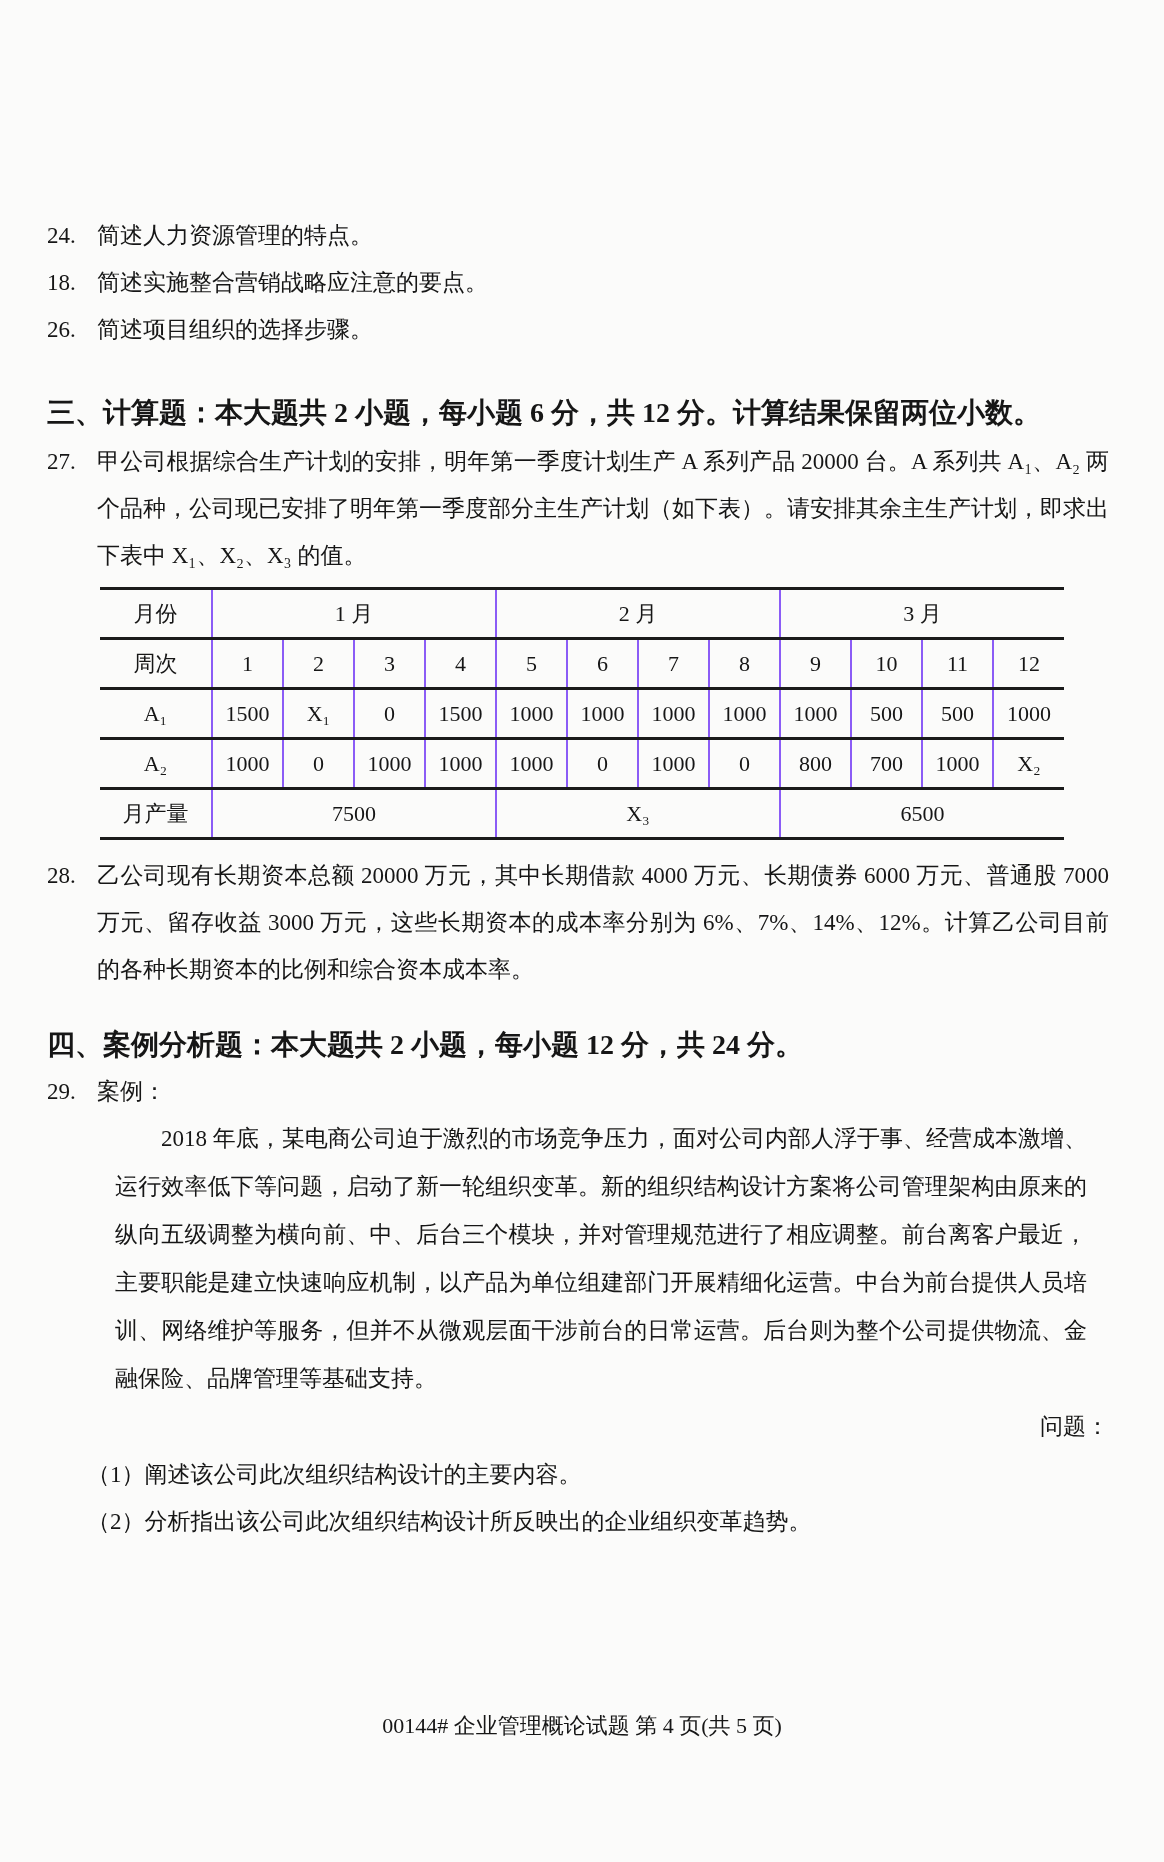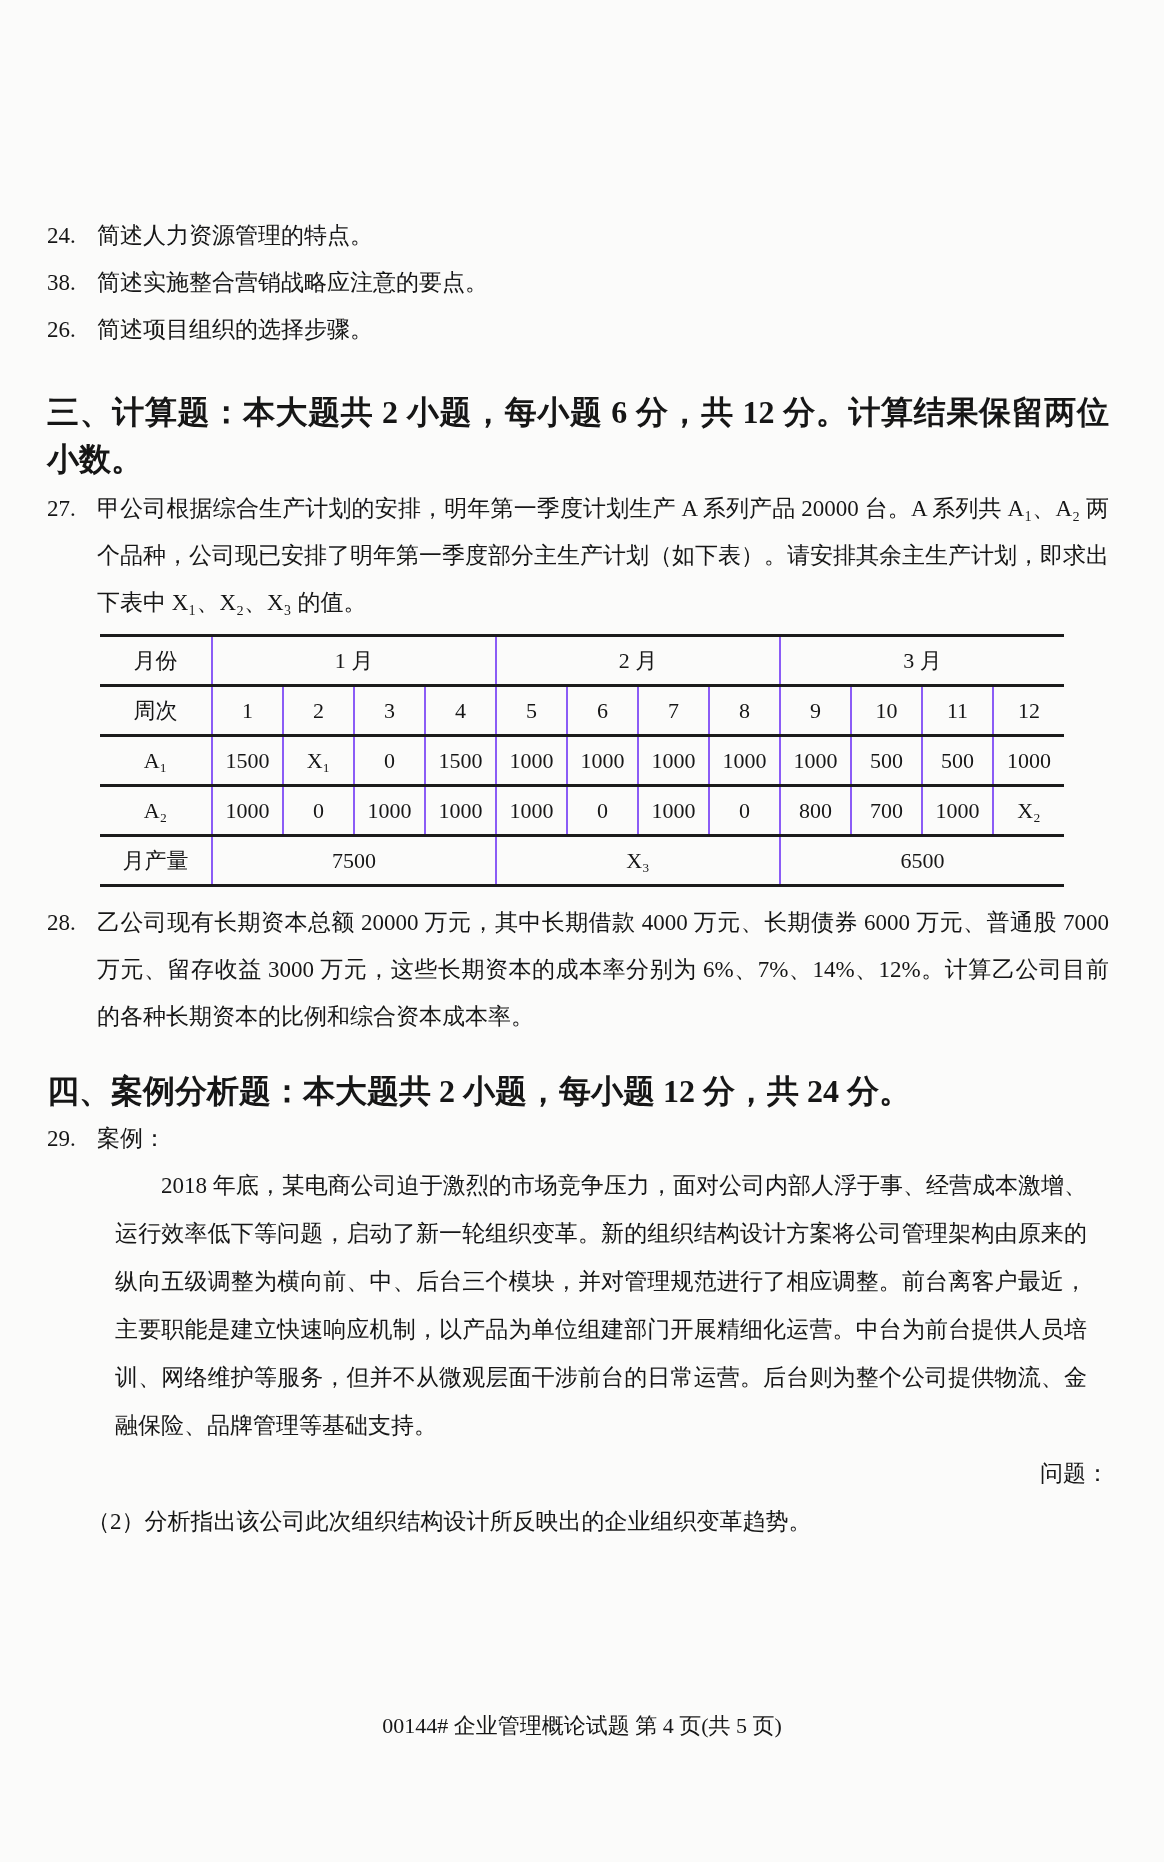--- a/index.html
+++ b/index.html
@@ -16,21 +16,21 @@
 
   .qline { display:flex; font-size:23px; line-height:47px; }
   .qnum  { flex:none; width:50px; }
   .qbody { flex:1; text-align:justify; }
 
   .short-q { line-height:47px; }
   .short-q:first-child { margin-top:212px; }
 
   .sec-heading {
     font-weight:bold;
-    font-size:32px;
+    font-size:28px;
     line-height:47px;
     margin-top:36px;
     text-align:justify;
   }
   .sec-heading.case { margin-top:28px; }
 
   .q-block { margin-top:2px; }
 
   
   table.sched {
@@ -75,21 +75,21 @@
 <body>
 
 <div class="page">
   <div class="content">
 
     <div class="qline short-q">
       <span class="qnum">24.</span>
       <span class="qbody">简述人力资源管理的特点。</span>
     </div>
     <div class="qline short-q">
-      <span class="qnum">38.</span>
+      <span class="qnum">18.</span>
       <span class="qbody">简述实施整合营销战略应注意的要点。</span>
     </div>
     <div class="qline short-q">
       <span class="qnum">26.</span>
       <span class="qbody">简述项目组织的选择步骤。</span>
     </div>
 
     <div class="sec-heading">三、计算题：本大题共 2 小题，每小题 6 分，共 12 分。计算结果保留两位小数。</div>
 
     <div class="qline q-block">
@@ -182,18 +182,19 @@
     <div class="sec-heading case">四、案例分析题：本大题共 2 小题，每小题 12 分，共 24 分。</div>
 
     <div class="qline">
       <span class="qnum">29.</span>
       <span class="qbody">案例：</span>
     </div>
 
     <div class="case-body">2018 年底，某电商公司迫于激烈的市场竞争压力，面对公司内部人浮于事、经营成本激增、运行效率低下等问题，启动了新一轮组织变革。新的组织结构设计方案将公司管理架构由原来的纵向五级调整为横向前、中、后台三个模块，并对管理规范进行了相应调整。前台离客户最近，主要职能是建立快速响应机制，以产品为单位组建部门开展精细化运营。中台为前台提供人员培训、网络维护等服务，但并不从微观层面干涉前台的日常运营。后台则为整个公司提供物流、金融保险、品牌管理等基础支持。</div>
 
     <div class="plain-line">问题：</div>
+    <div class="sub-q">（1）阐述该公司此次组织结构设计的主要内容。</div>
     <div class="sub-q">（2）分析指出该公司此次组织结构设计所反映出的企业组织变革趋势。</div>
 
   </div>
 
   <div class="footer">00144# 企业管理概论试题 第 4 页(共 5 页)</div>
 </div>
 
 </body></html>

